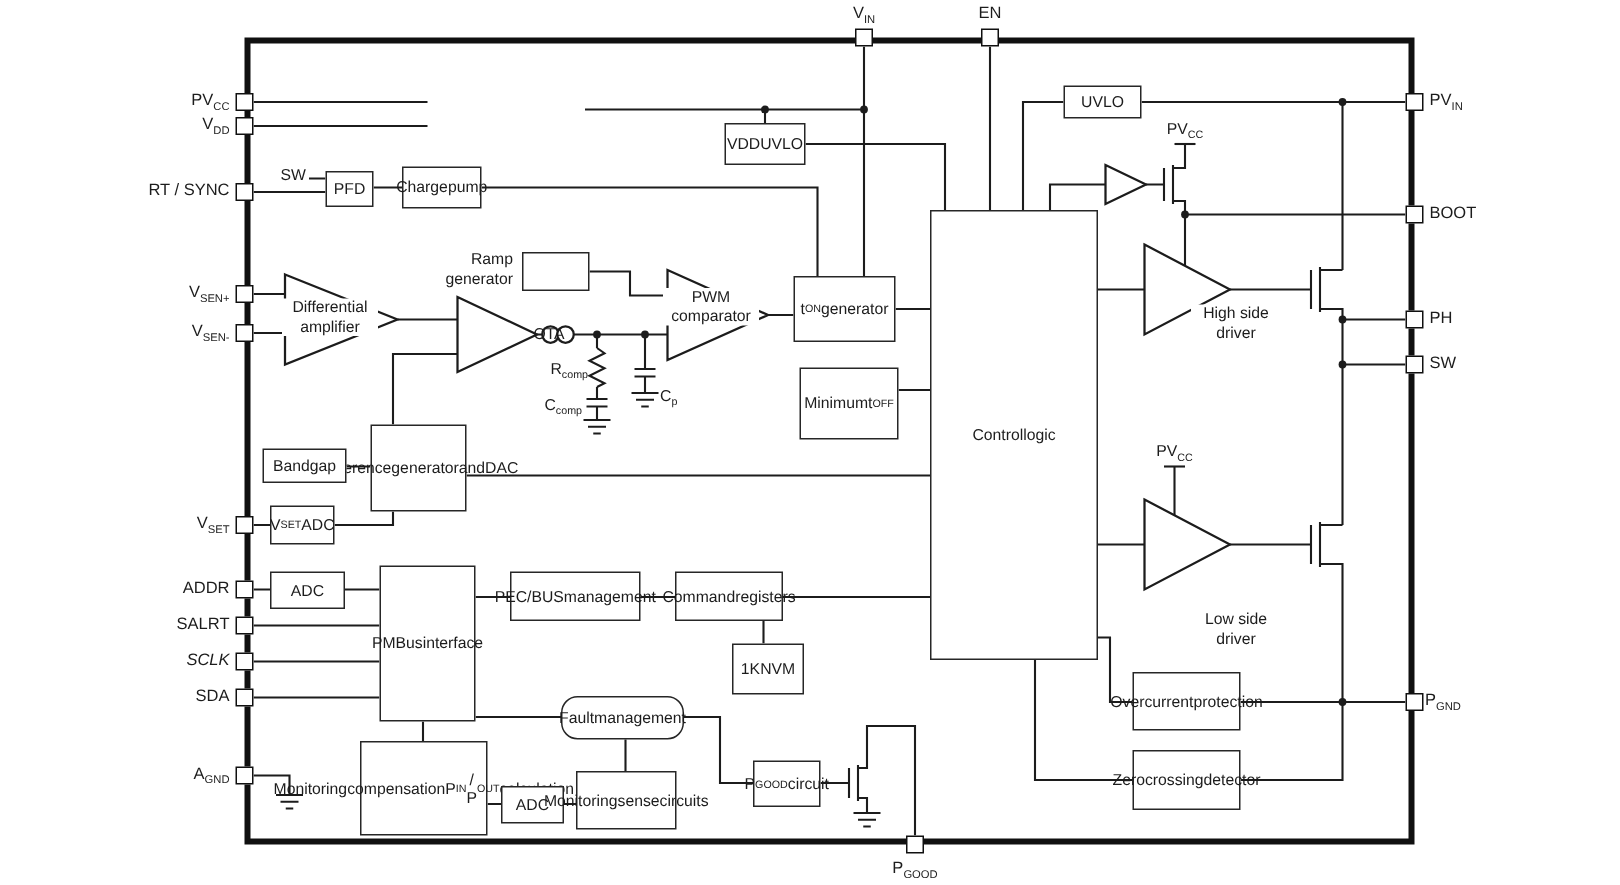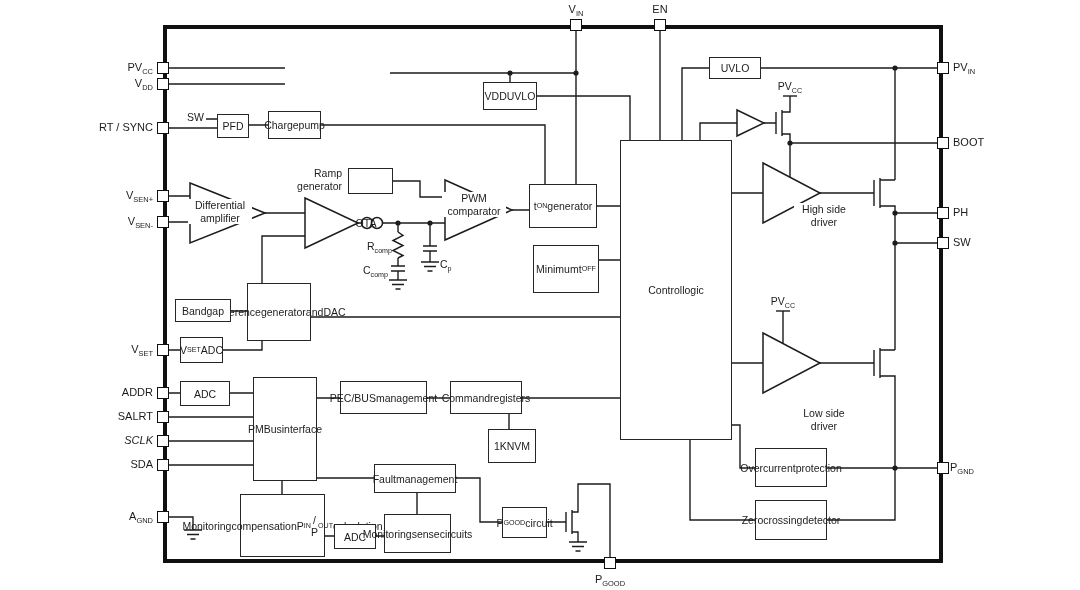--- a/index.html
+++ b/index.html
@@ -147,21 +147,21 @@
   <div class="box" style="left:450px;top:381px;width:72px;height:33px;">
       <span>Command</span>
       <br>
       <span>registers</span>
     </div>
   <div class="box" style="left:488px;top:429px;width:48px;height:34px;">
       <span>1K</span>
       <br>
       <span>NVM</span>
     </div>
-  <div class="box" style="left:374px;top:464px;width:82px;height:29px;">
+  <div class="box" style="left:374px;top:464px;width:82px;height:29px;border-radius:11px;">
       <span>Fault</span>
       <br>
       <span>management</span>
     </div>
   <div class="box" style="left:240px;top:494px;width:85px;height:63px;">
       <span>Monitoring</span>
       <br>
       <span>compensation</span>
       <br>
       <span>P</span>

